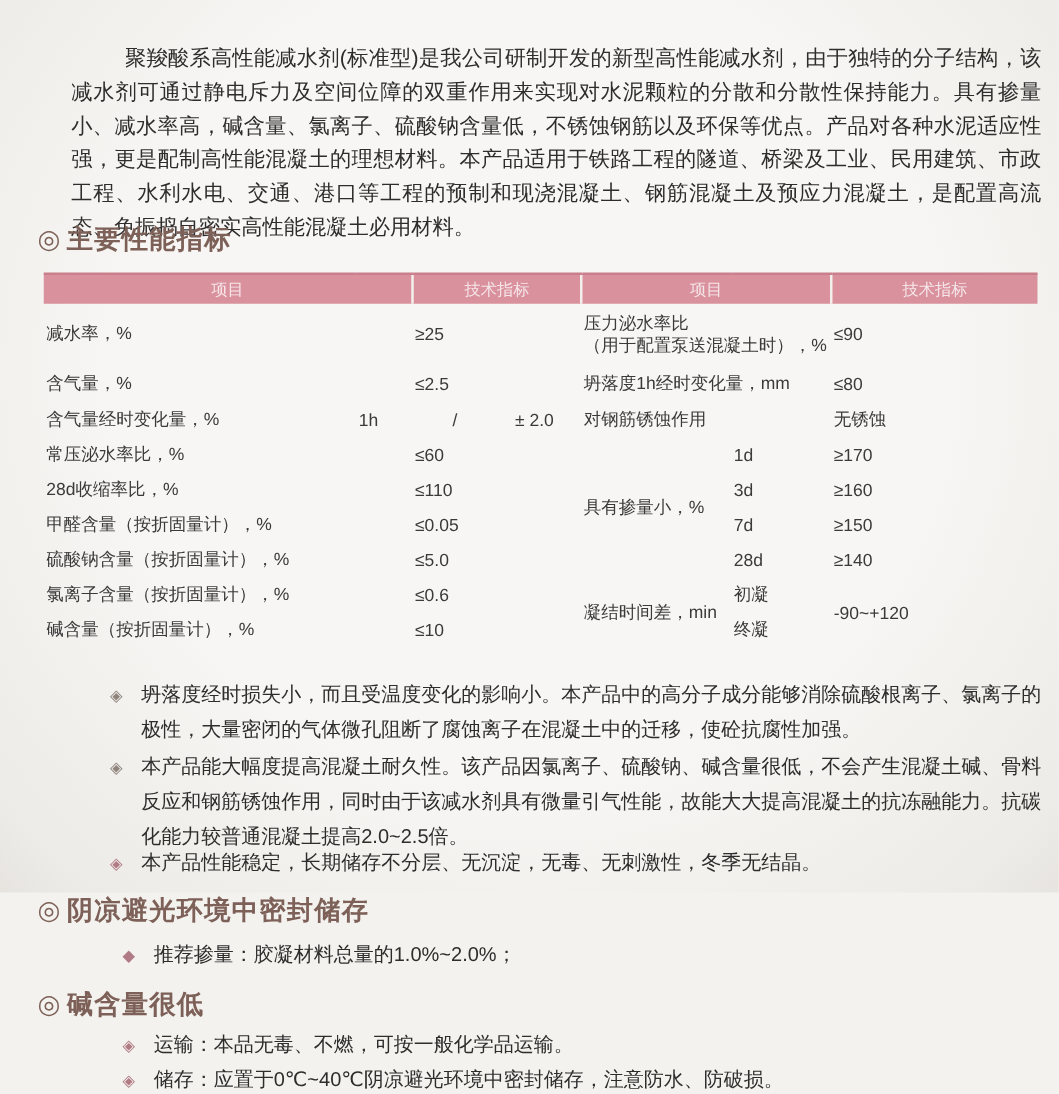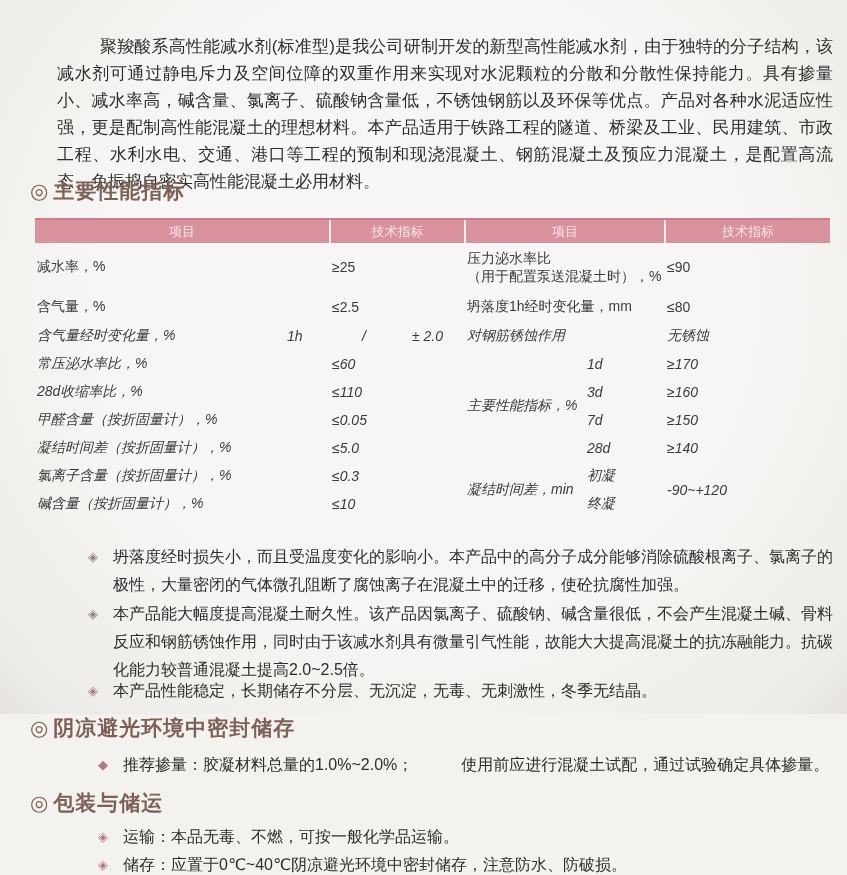--- a/index.html
+++ b/index.html
@@ -41,21 +41,21 @@
     background:#d9919d;color:#f6e6e9;font-weight:normal;font-size:13px;
     height:23px;padding:0;text-align:center;
     border-top:2px solid #c97f8c;
   }
   .perf-table th + th{border-left:2px solid #f3efec;}
   .perf-table td{
     text-align:left;vertical-align:middle;padding:2px 2px;
   }
   .perf-table tr.r1 td{height:44px;}
   .perf-table tr.r2 td{height:27px;}
-  .perf-table tr.rn td{height:24px;font-style:italic;}
+  .perf-table tr.rn td{height:24px;}
   .cell-two-line div{line-height:18px;}
   .cell-split{display:flex;justify-content:space-between;align-items:center;padding:0 20px 0 30px;}
   
   .bullet-row{
     position:absolute;left:88px;width:745px;display:flex;align-items:flex-start;
   }
   .bullet-row .bullet-icon{
     flex:0 0 auto;width:16px;margin-right:9px;font-size:13px;line-height:28px;
   }
   .bullet-row .bullet-text{
@@ -124,45 +124,45 @@
             <span>/</span>
             <span>± 2.0</span>
           </div>
         </td>
         <td colspan="2">对钢筋锈蚀作用</td>
         <td>无锈蚀</td>
       </tr>
       <tr class="rn">
         <td colspan="2">常压泌水率比，%</td>
         <td>≤60</td>
-        <td rowspan="4">主要性能指标，%</td>
+        <td rowspan="4">具有掺量小，%</td>
         <td>1d</td>
         <td>≥170</td>
       </tr>
       <tr class="rn">
         <td colspan="2">28d收缩率比，%</td>
         <td>≤110</td>
         <td>3d</td>
         <td>≥160</td>
       </tr>
       <tr class="rn">
         <td colspan="2">甲醛含量（按折固量计），%</td>
         <td>≤0.05</td>
         <td>7d</td>
         <td>≥150</td>
       </tr>
       <tr class="rn">
-        <td colspan="2">凝结时间差（按折固量计），%</td>
+        <td colspan="2">硫酸钠含量（按折固量计），%</td>
         <td>≤5.0</td>
         <td>28d</td>
         <td>≥140</td>
       </tr>
       <tr class="rn">
         <td colspan="2">氯离子含量（按折固量计），%</td>
-        <td>≤0.3</td>
+        <td>≤0.6</td>
         <td rowspan="2">凝结时间差，min</td>
         <td>初凝</td>
         <td rowspan="2">-90~+120</td>
       </tr>
       <tr class="rn">
         <td colspan="2">碱含量（按折固量计），%</td>
         <td>≤10</td>
         <td>终凝</td>
       </tr>
     </tbody>
@@ -184,26 +184,25 @@
 
   <div class="section-heading h-usage">
     <span class="marker">◎</span><span>阴凉避光环境中密封储存</span>
   </div>
 
   <div class="bullet-row usage-1">
     <span class="bullet-icon icon-rose">◆</span>
     <div class="bullet-text usage-split">
       <span>推荐掺量：胶凝材料总量的1.0%~2.0%；</span>
       <span class="gap"></span>
-      <span>使用前应进行混凝土试配，通过试验确定具体掺量。</span>
     </div>
   </div>
 
   <div class="section-heading h-pkg">
-    <span class="marker">◎</span><span>包装与储运</span>
+    <span class="marker">◎</span><span>碱含量很低</span>
   </div>
 
   <div class="bullet-row pkg-1">
     <span class="bullet-icon icon-rose">◈</span>
     <p class="bullet-text">运输：本品无毒、不燃，可按一般化学品运输。</p>
   </div>
   <div class="bullet-row pkg-2">
     <span class="bullet-icon icon-rose">◈</span>
     <p class="bullet-text">储存：应置于0℃~40℃阴凉避光环境中密封储存，注意防水、防破损。</p>
   </div>

